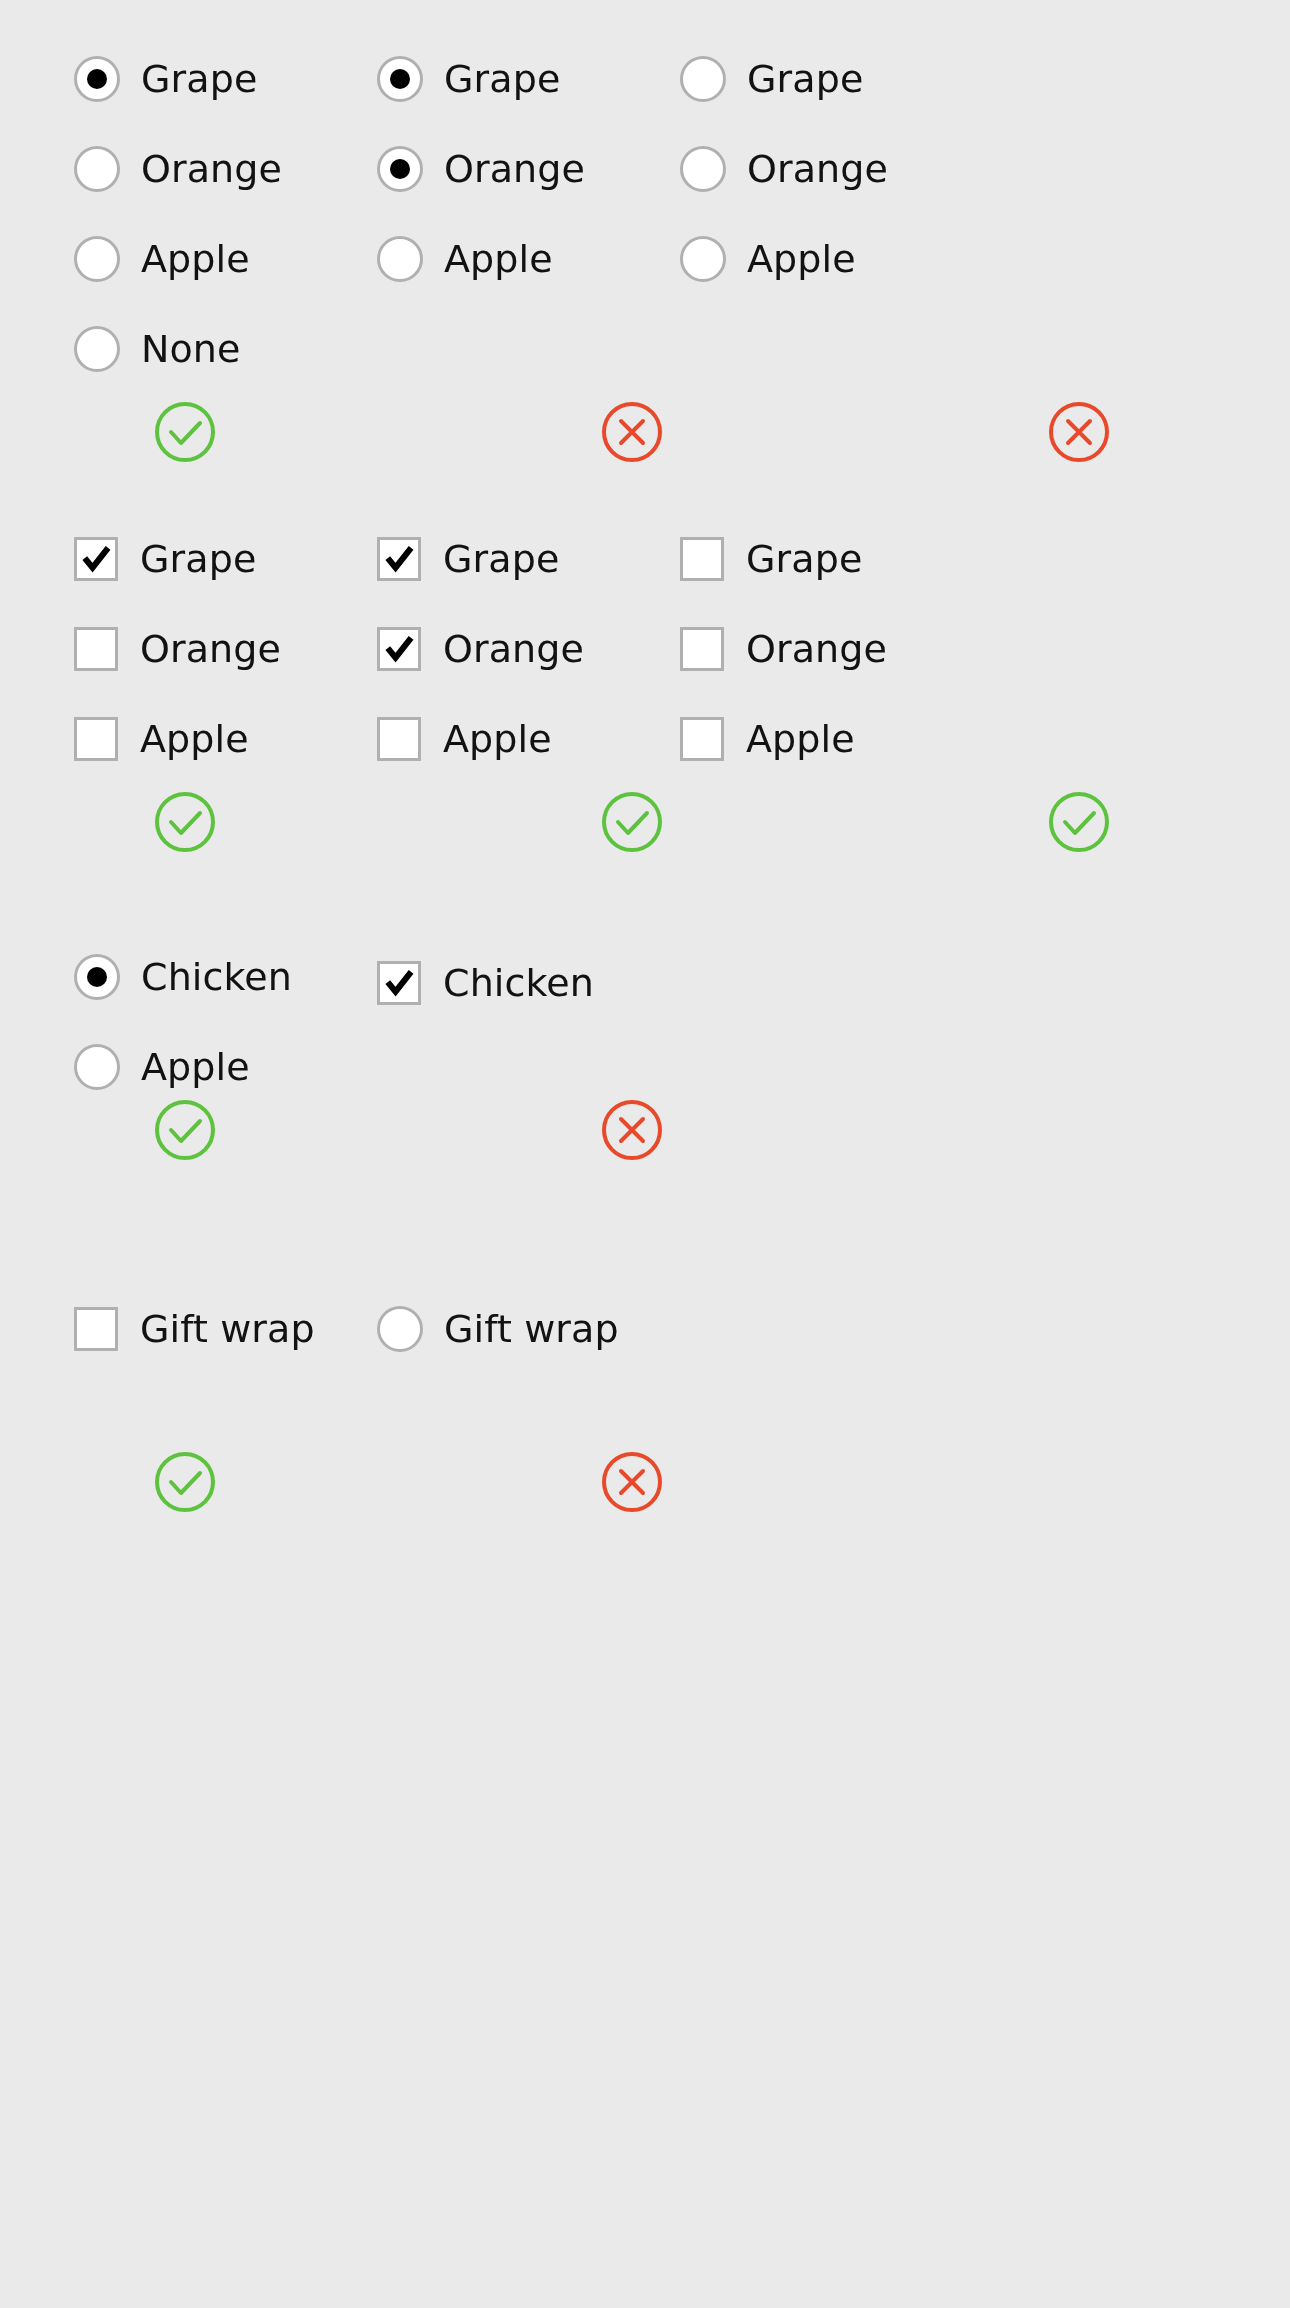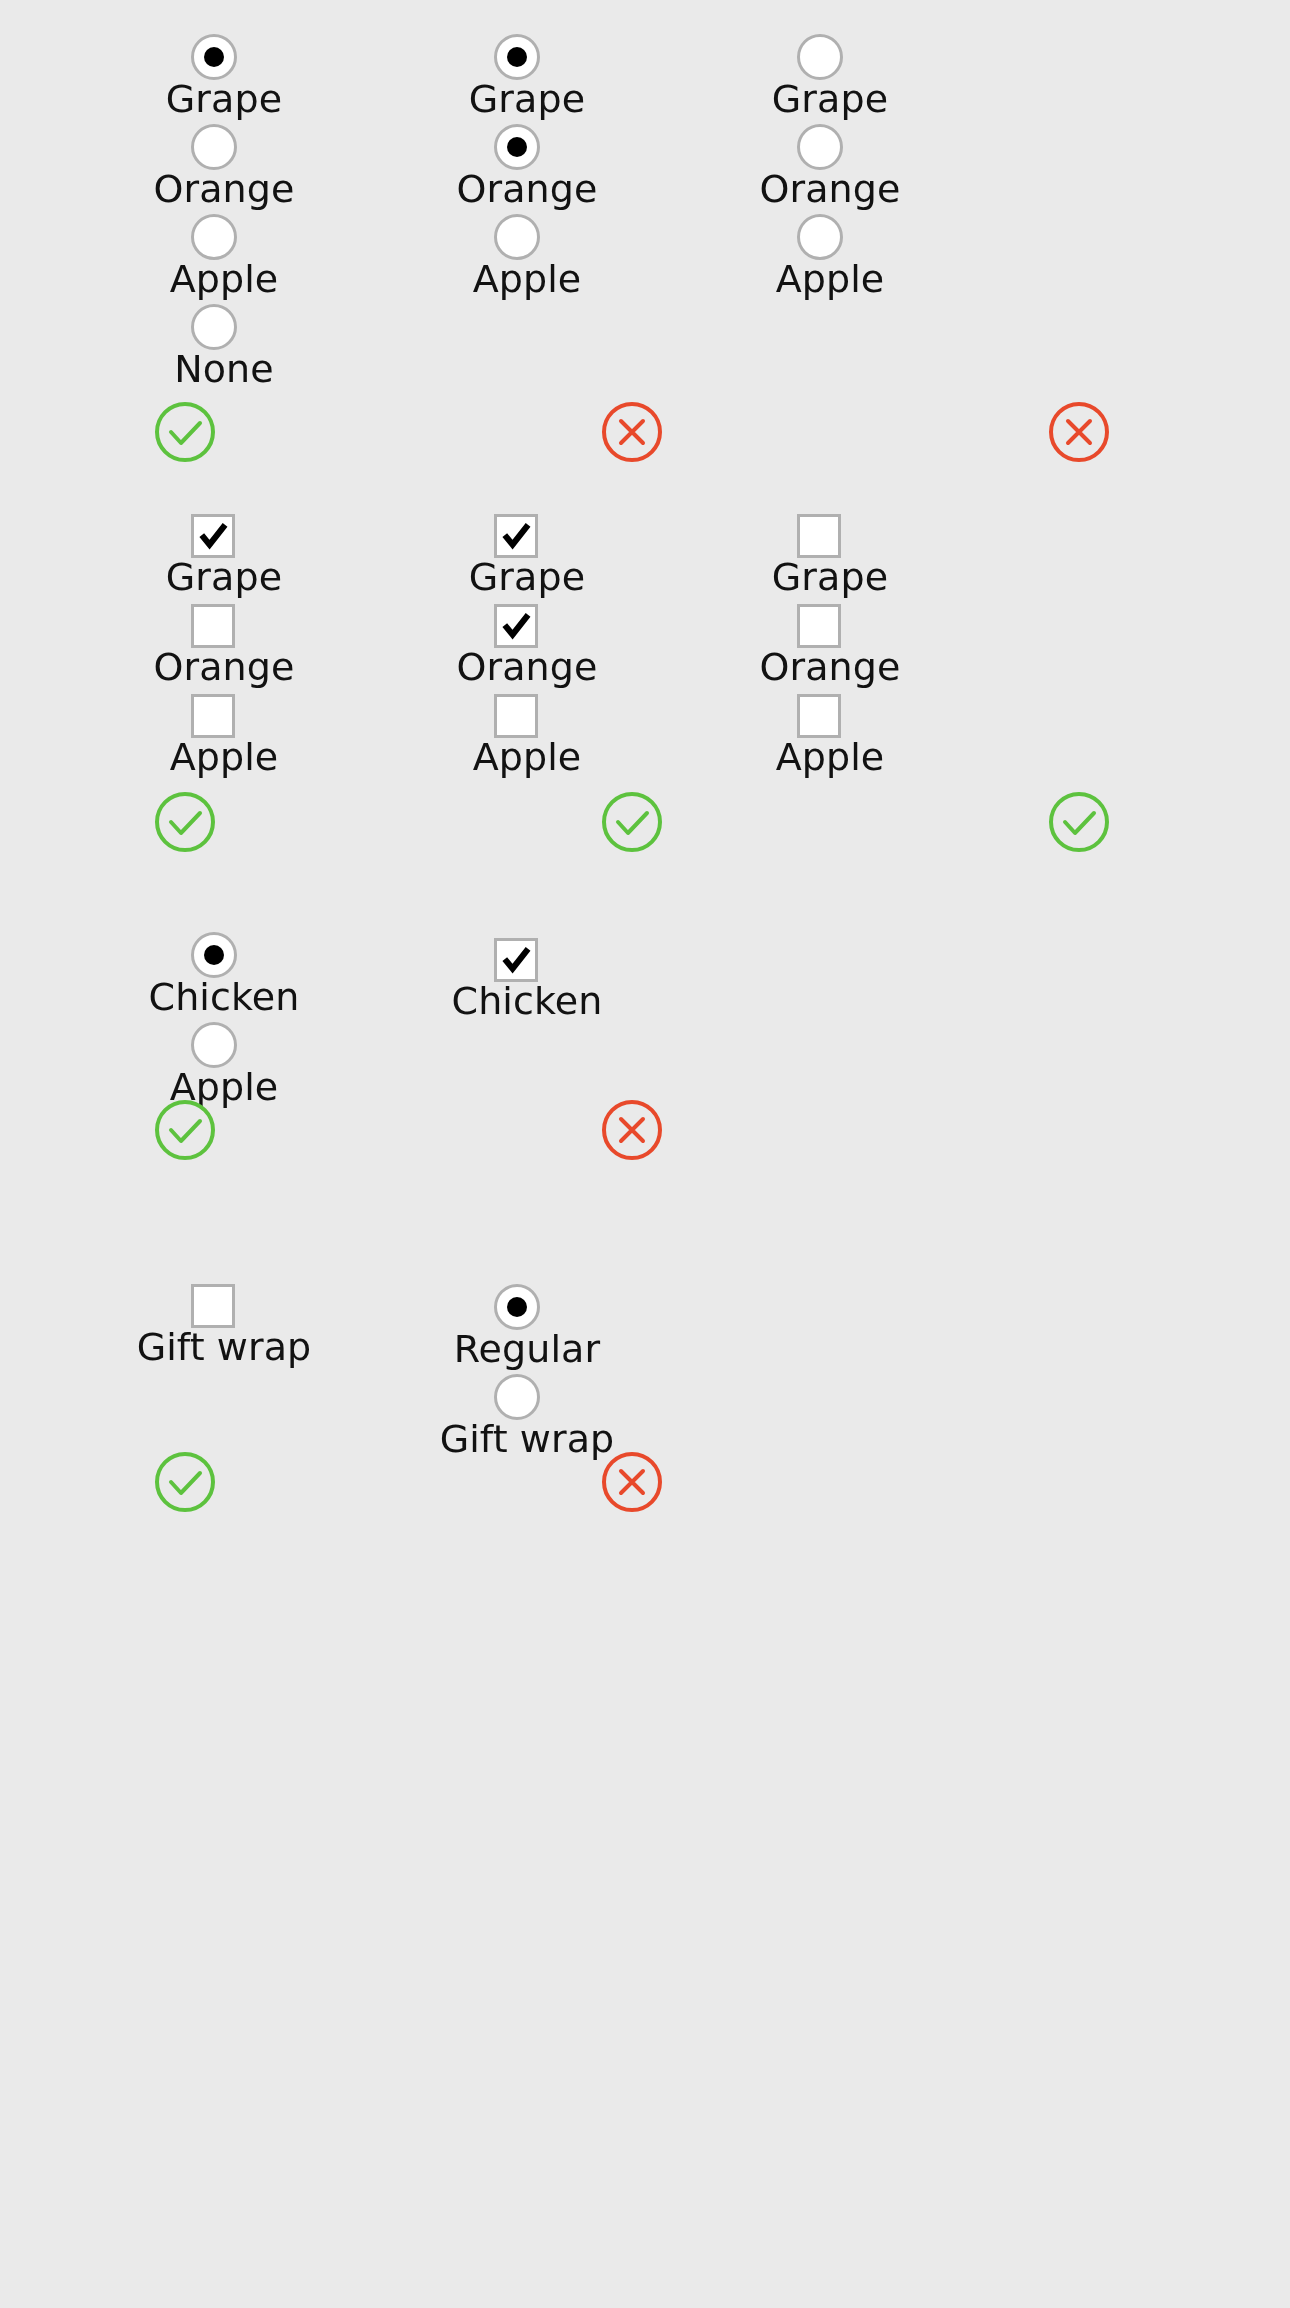--- a/index.html
+++ b/index.html
@@ -45,21 +45,20 @@
 
   
   .option-list {
     position: relative;
   }
   .option-row {
     display: flex;
     align-items: center;
     height: 90px;
     white-space: nowrap;
-    flex-direction: column;
   }
   .option-label {
     font-size: 38px;
     line-height: 1;
     color: #121212;
     letter-spacing: 0.1px;
   }
 
   
   .radio {
@@ -368,26 +367,20 @@
           <div class="option-row">
             <span class="checkbox"></span>
             <span class="option-label">Gift wrap</span>
           </div>
         </div>
       </div>
 
       <div class="column col-1">
         <div class="option-list">
           <div class="option-row">
-            <span class="radio checked">
-                <span class="dot"></span>
-              </span>
-            <span class="option-label">Regular</span>
-          </div>
-          <div class="option-row">
             <span class="radio"></span>
             <span class="option-label">Gift wrap</span>
           </div>
         </div>
       </div>
     </div>
 
     <div class="status-row" style="top:166px;">
       <span class="status-icon status-slot-0">
         <svg viewBox="0 0 64 64" width="64" height="64">

